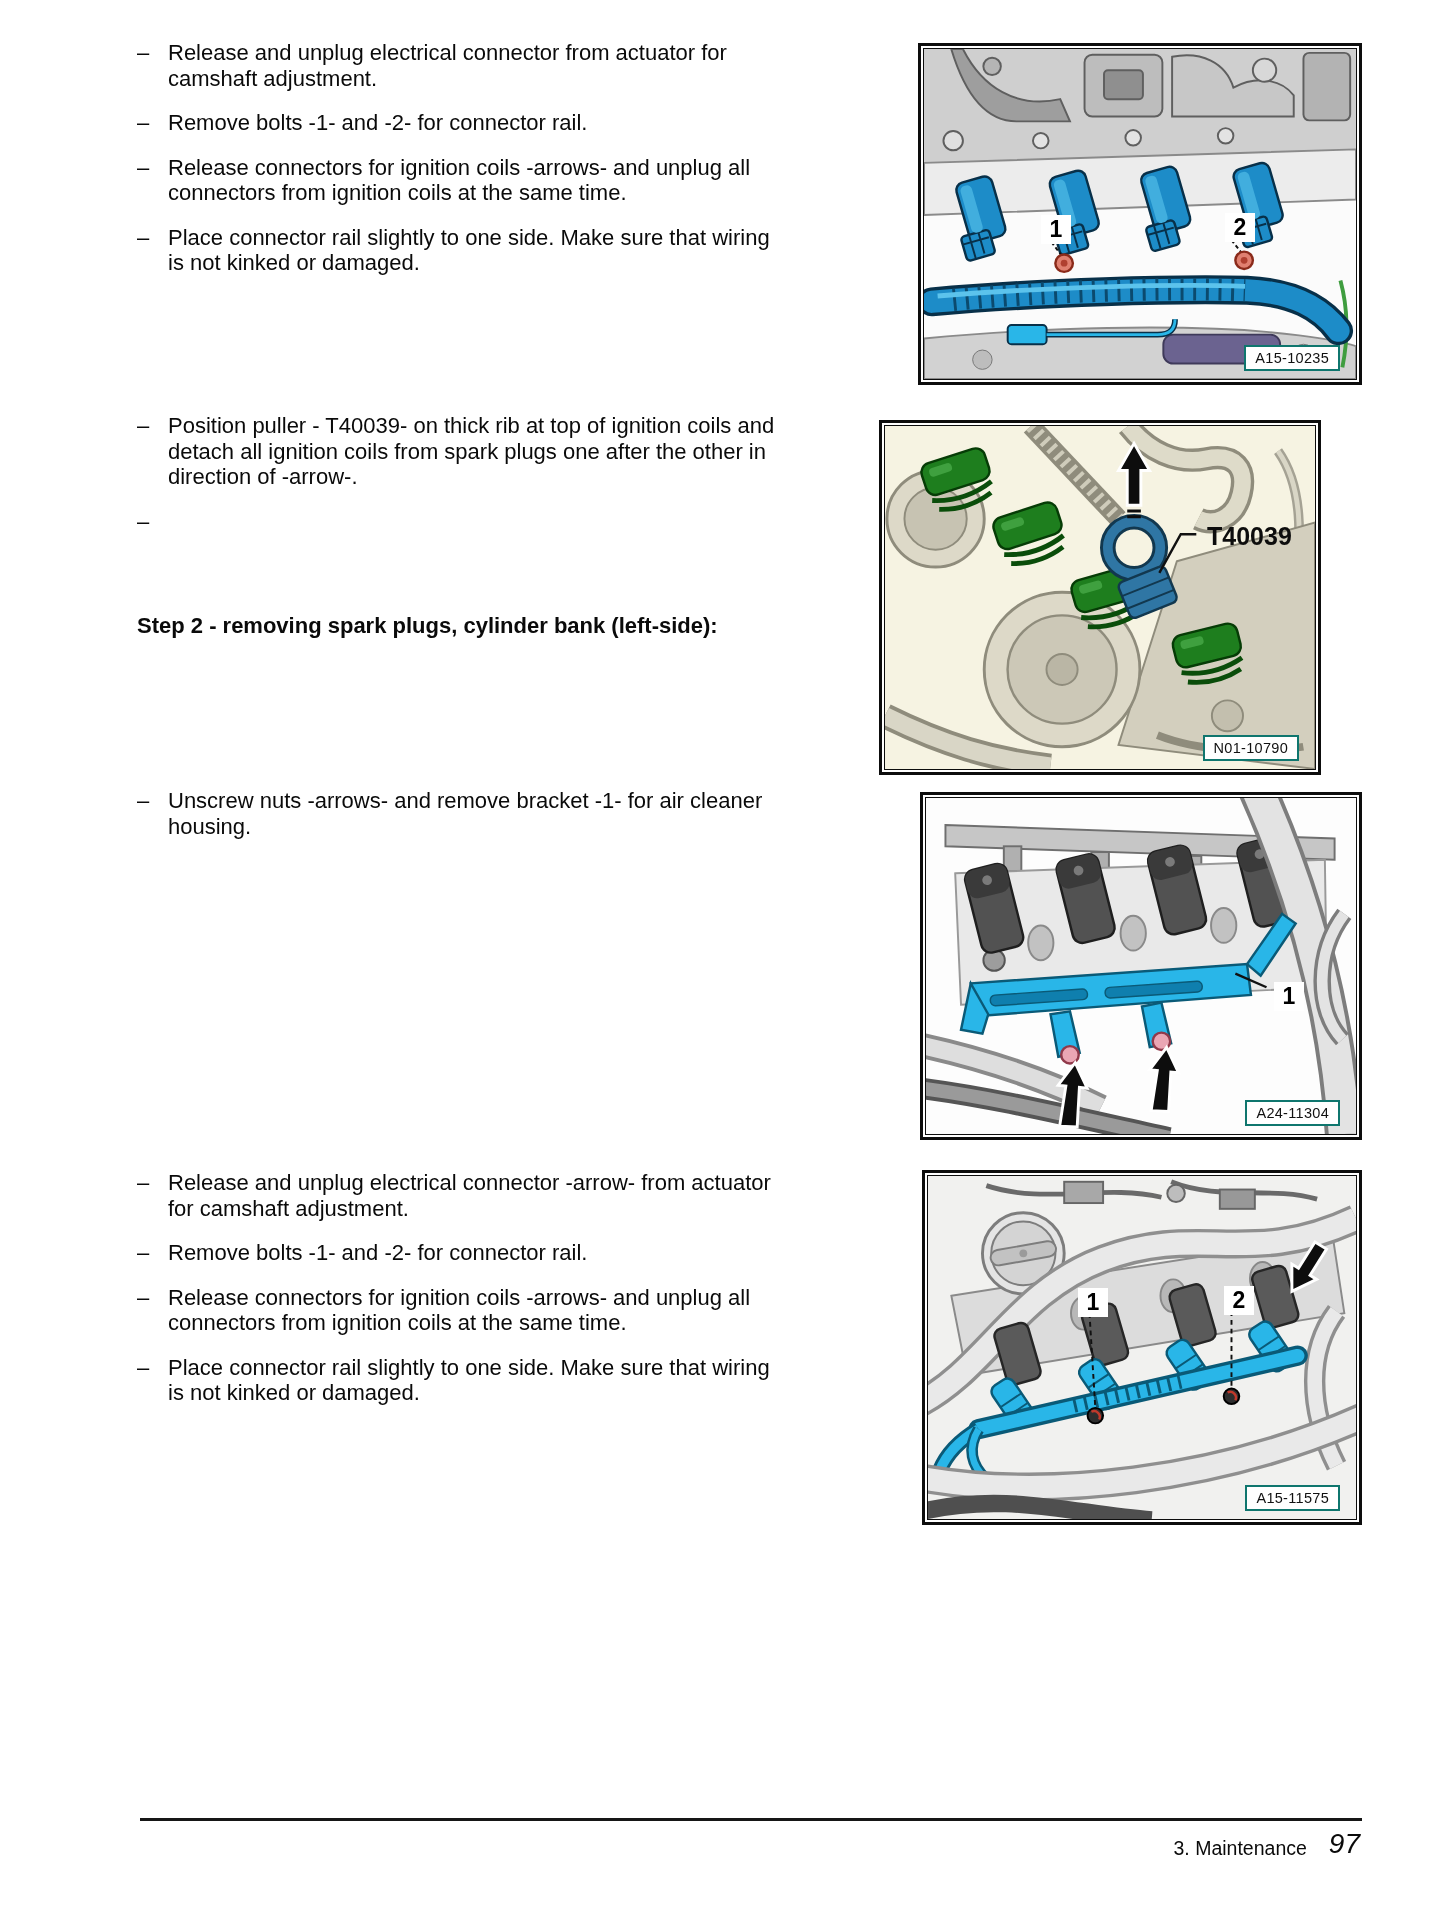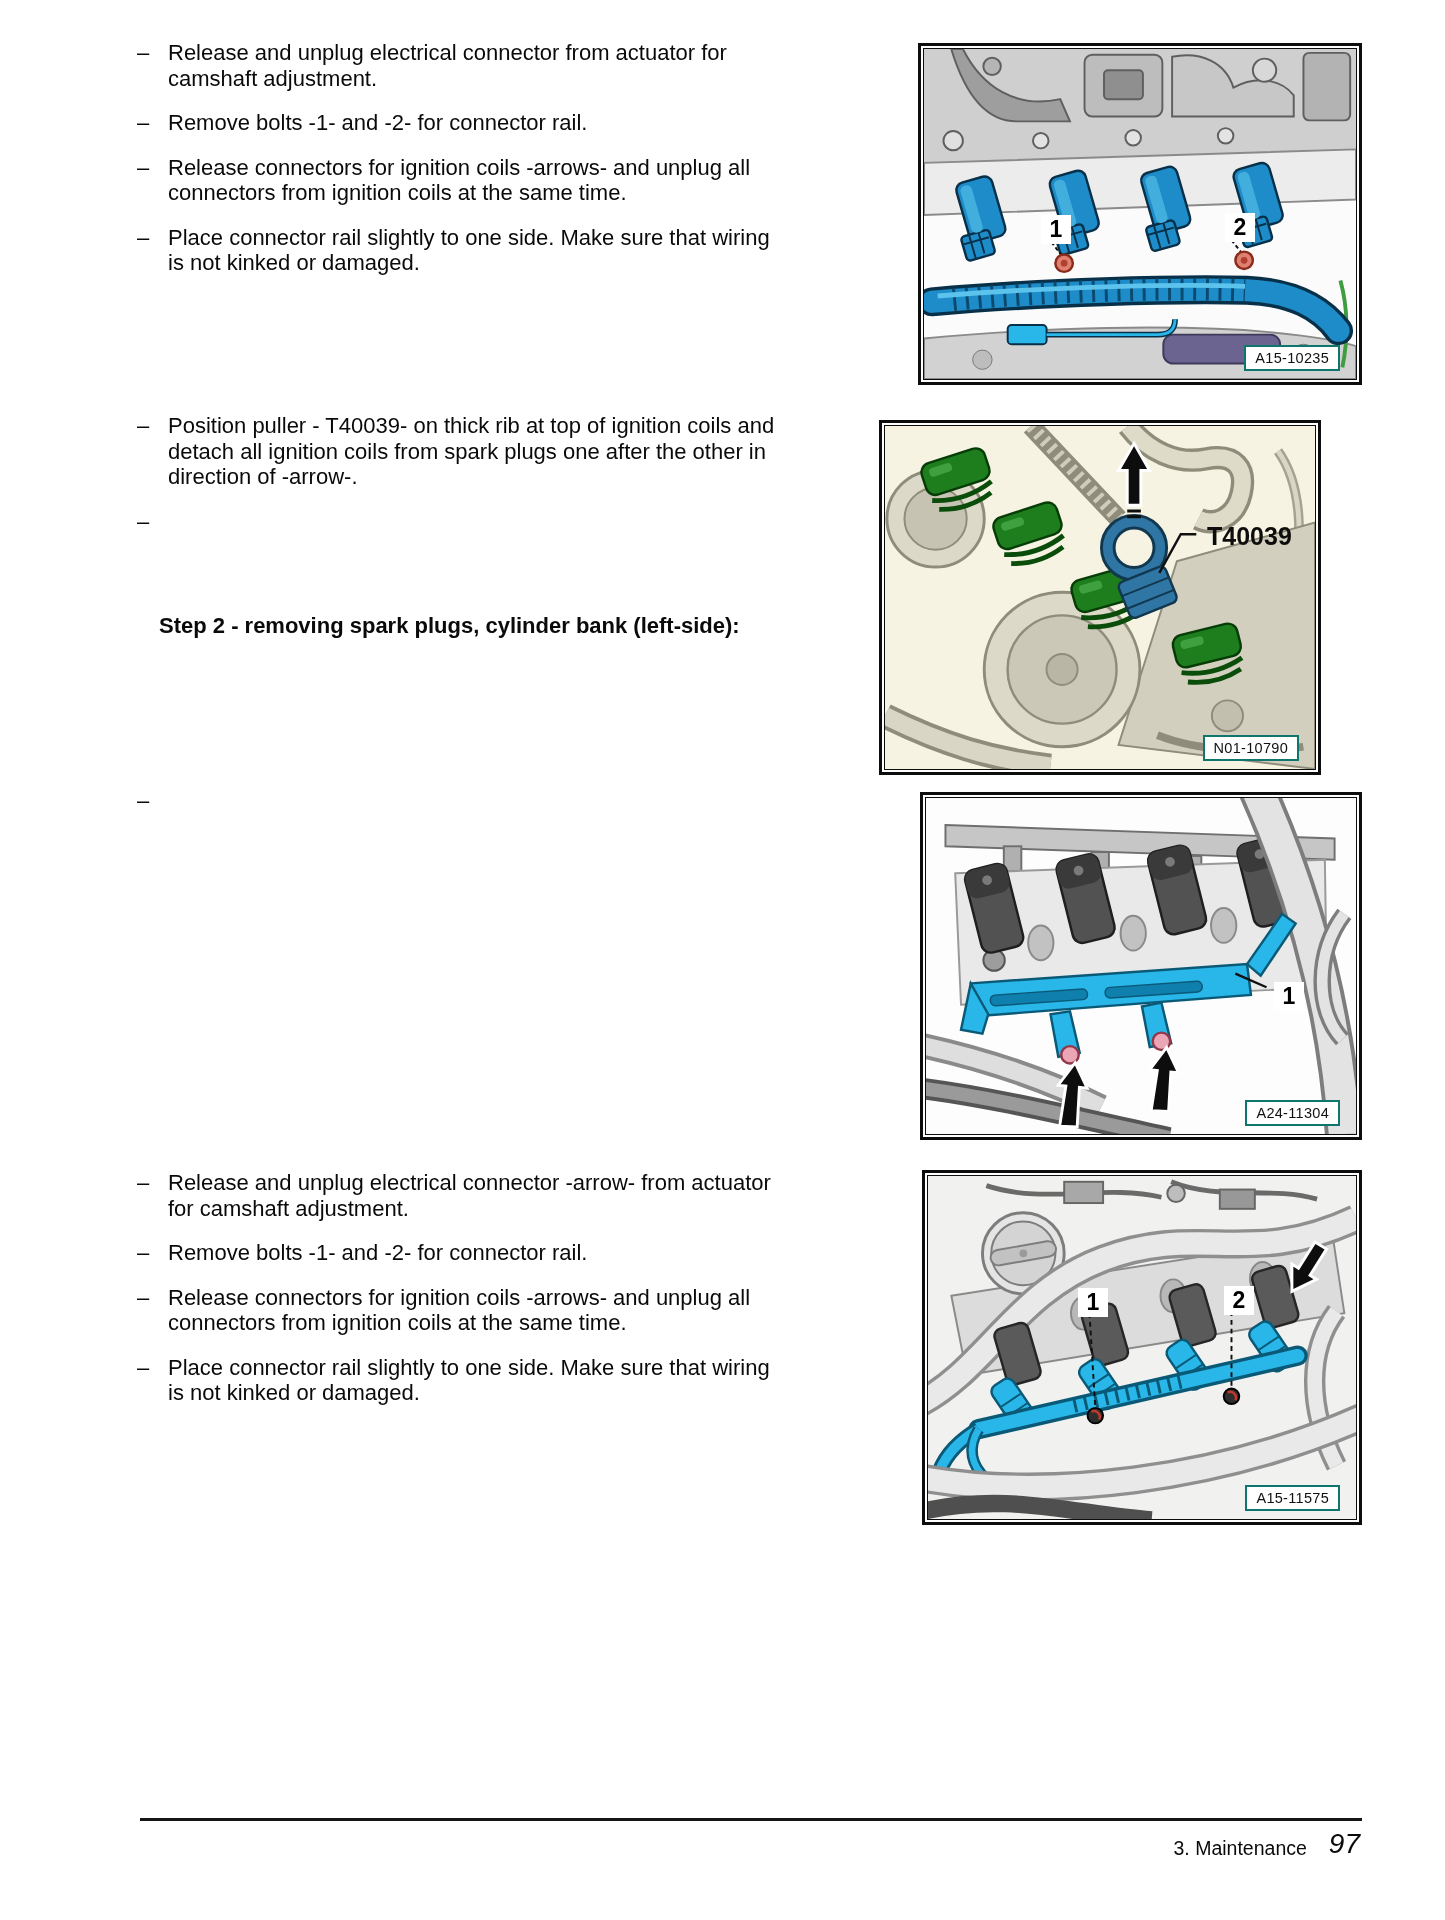--- a/index.html
+++ b/index.html
@@ -15,21 +15,21 @@
   }
 
   
   .textblock { position: absolute; left: 137px; width: 740px; }
   .bullet { display: flex; font-size: 22px; line-height: 25.5px; }
   .bullet + .bullet { margin-top: 19px; }
   .dash { flex: 0 0 31px; }
   .btext { white-space: pre-line; }
   .step-heading {
     position: absolute; left: 137px; width: 740px;
-    font-size: 22px; line-height: 26px; font-weight: bold; margin-left: 22px;
+    font-size: 22px; line-height: 26px; font-weight: bold;
   }
 
   
   .fig { position: absolute; background:#fff; border: 3px solid #0d0d0d; }
   .fig-inner { position: absolute; inset: 2px; border: 1.5px solid #0d0d0d; overflow: hidden; }
   .fig-inner svg { position:absolute; inset:0; width:100%; height:100%; }
   .callout {
     position: absolute; width: 30px; height: 29px;
     background: #ffffff; color:#000;
     font-weight: bold; font-size: 23px; line-height: 29px; text-align: center;
@@ -87,20 +87,22 @@
     <div class="bullet">
       <span class="dash">–</span>
     </div>
   </div>
 
   <div class="step-heading" style="top:613px">Step 2 - removing spark plugs, cylinder bank (left-side):</div>
 
   <div class="textblock" style="top:788px">
     <div class="bullet">
       <span class="dash">–</span>
+      <span class="btext">Unscrew nuts -arrows- and remove bracket -1- for air cleaner
+housing.</span>
     </div>
   </div>
 
   <div class="textblock" style="top:1170px">
     <div class="bullet">
       <span class="dash">–</span>
       <span class="btext">Release and unplug electrical connector -arrow- from actuator
 for camshaft adjustment.</span>
     </div>
     <div class="bullet">

